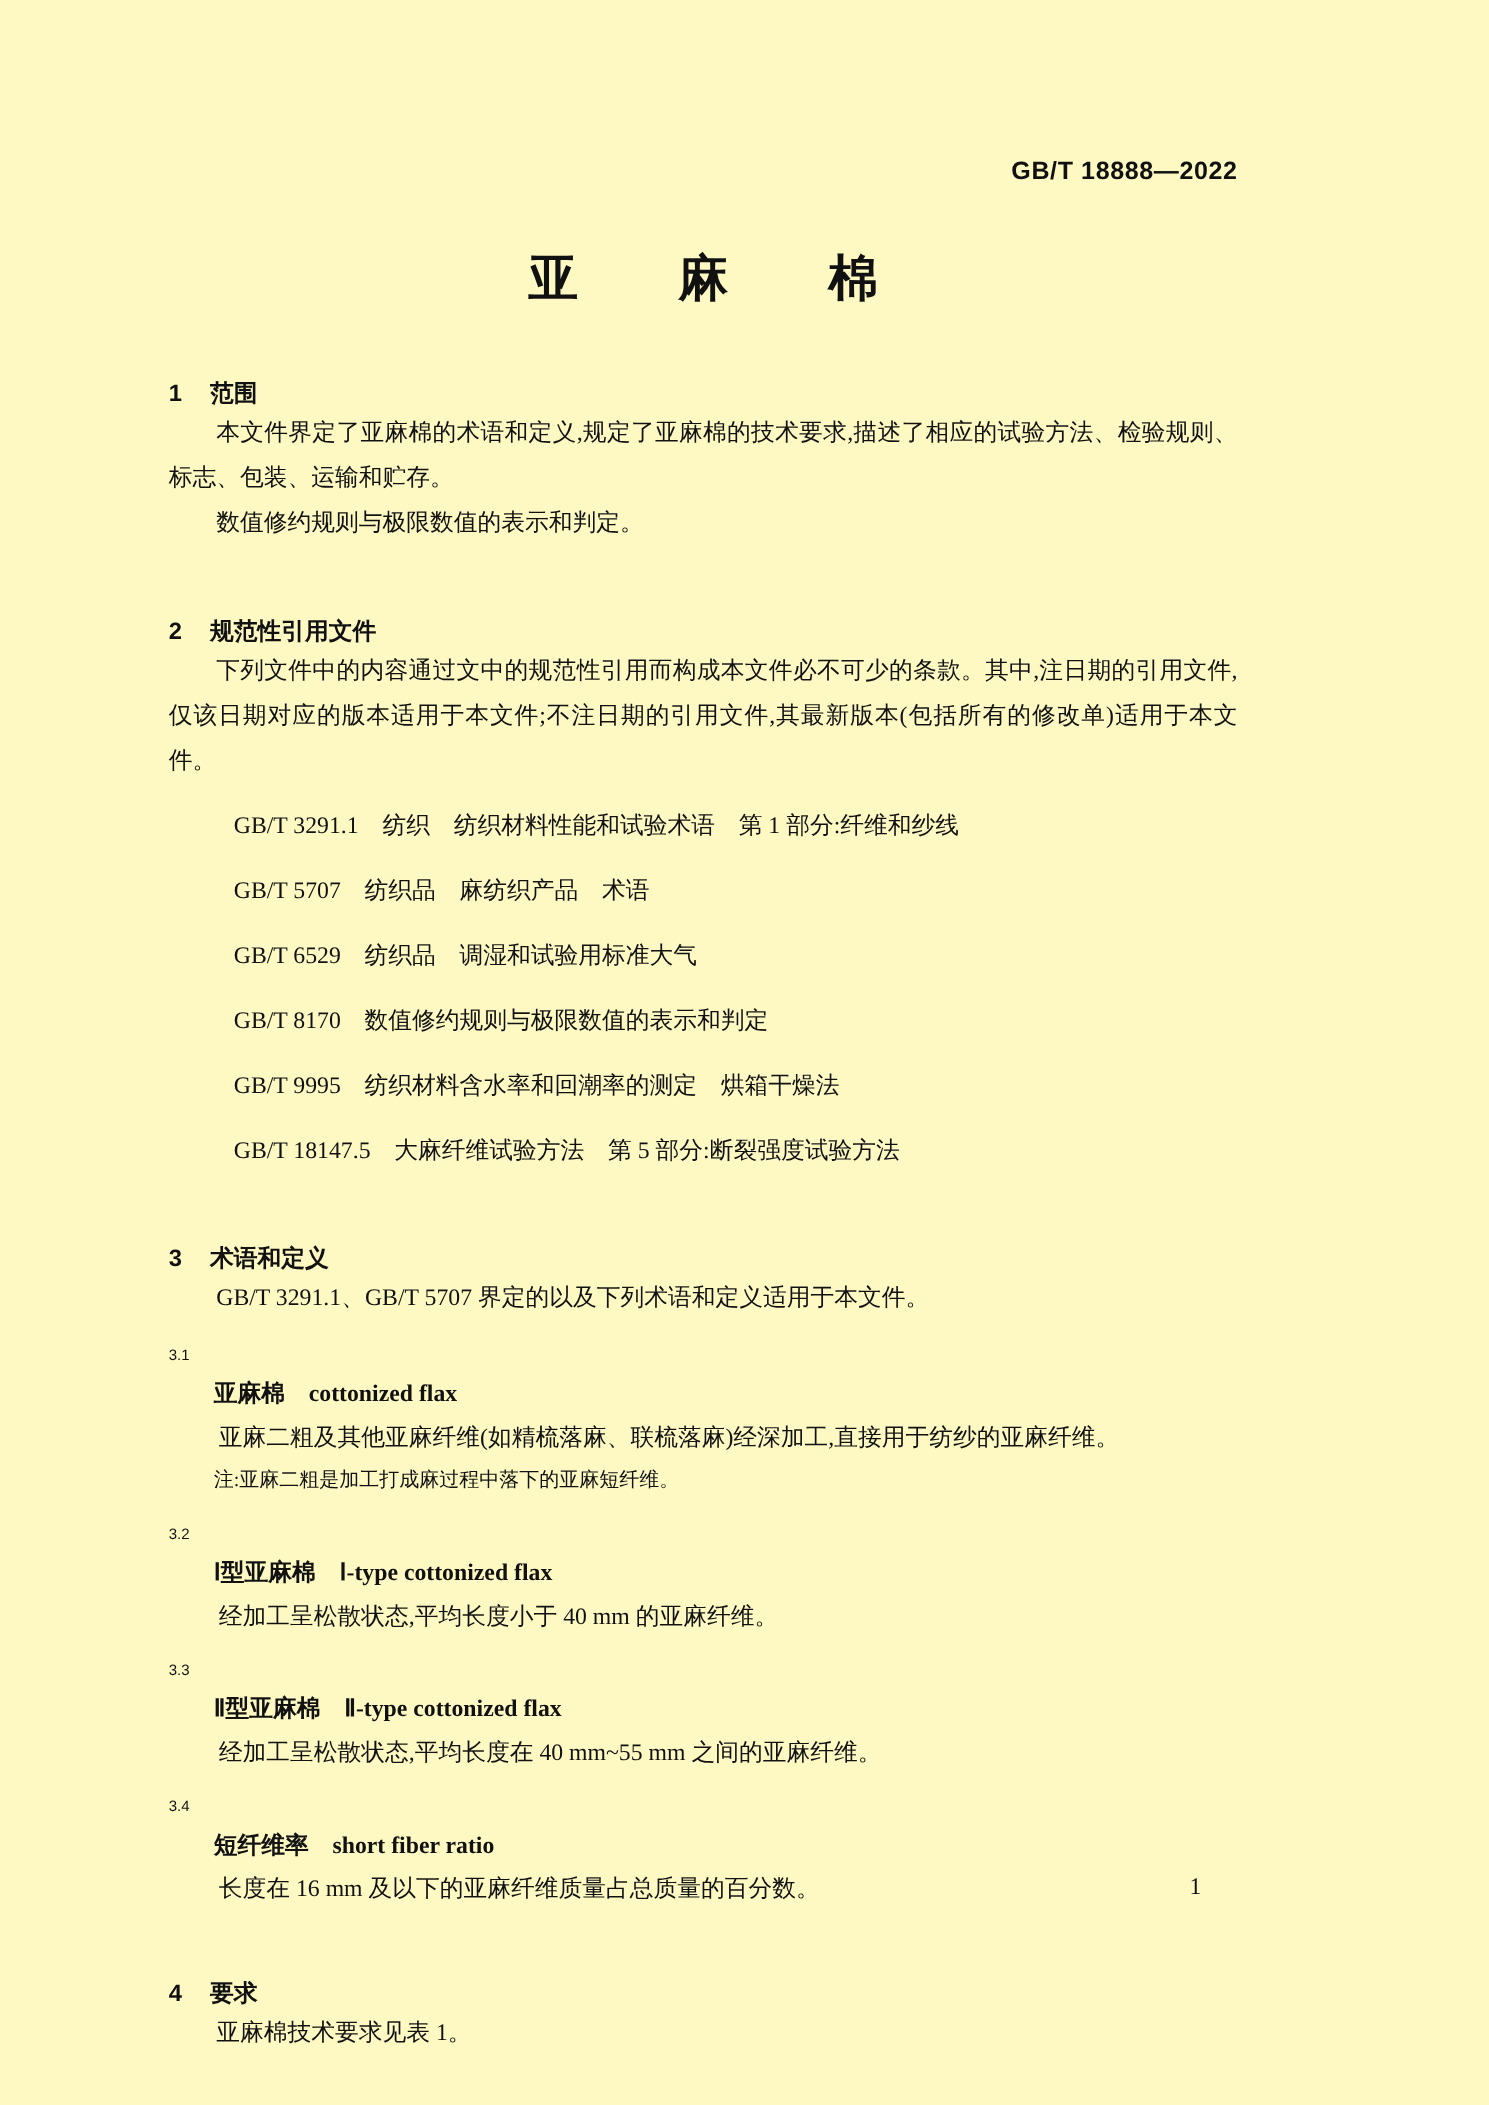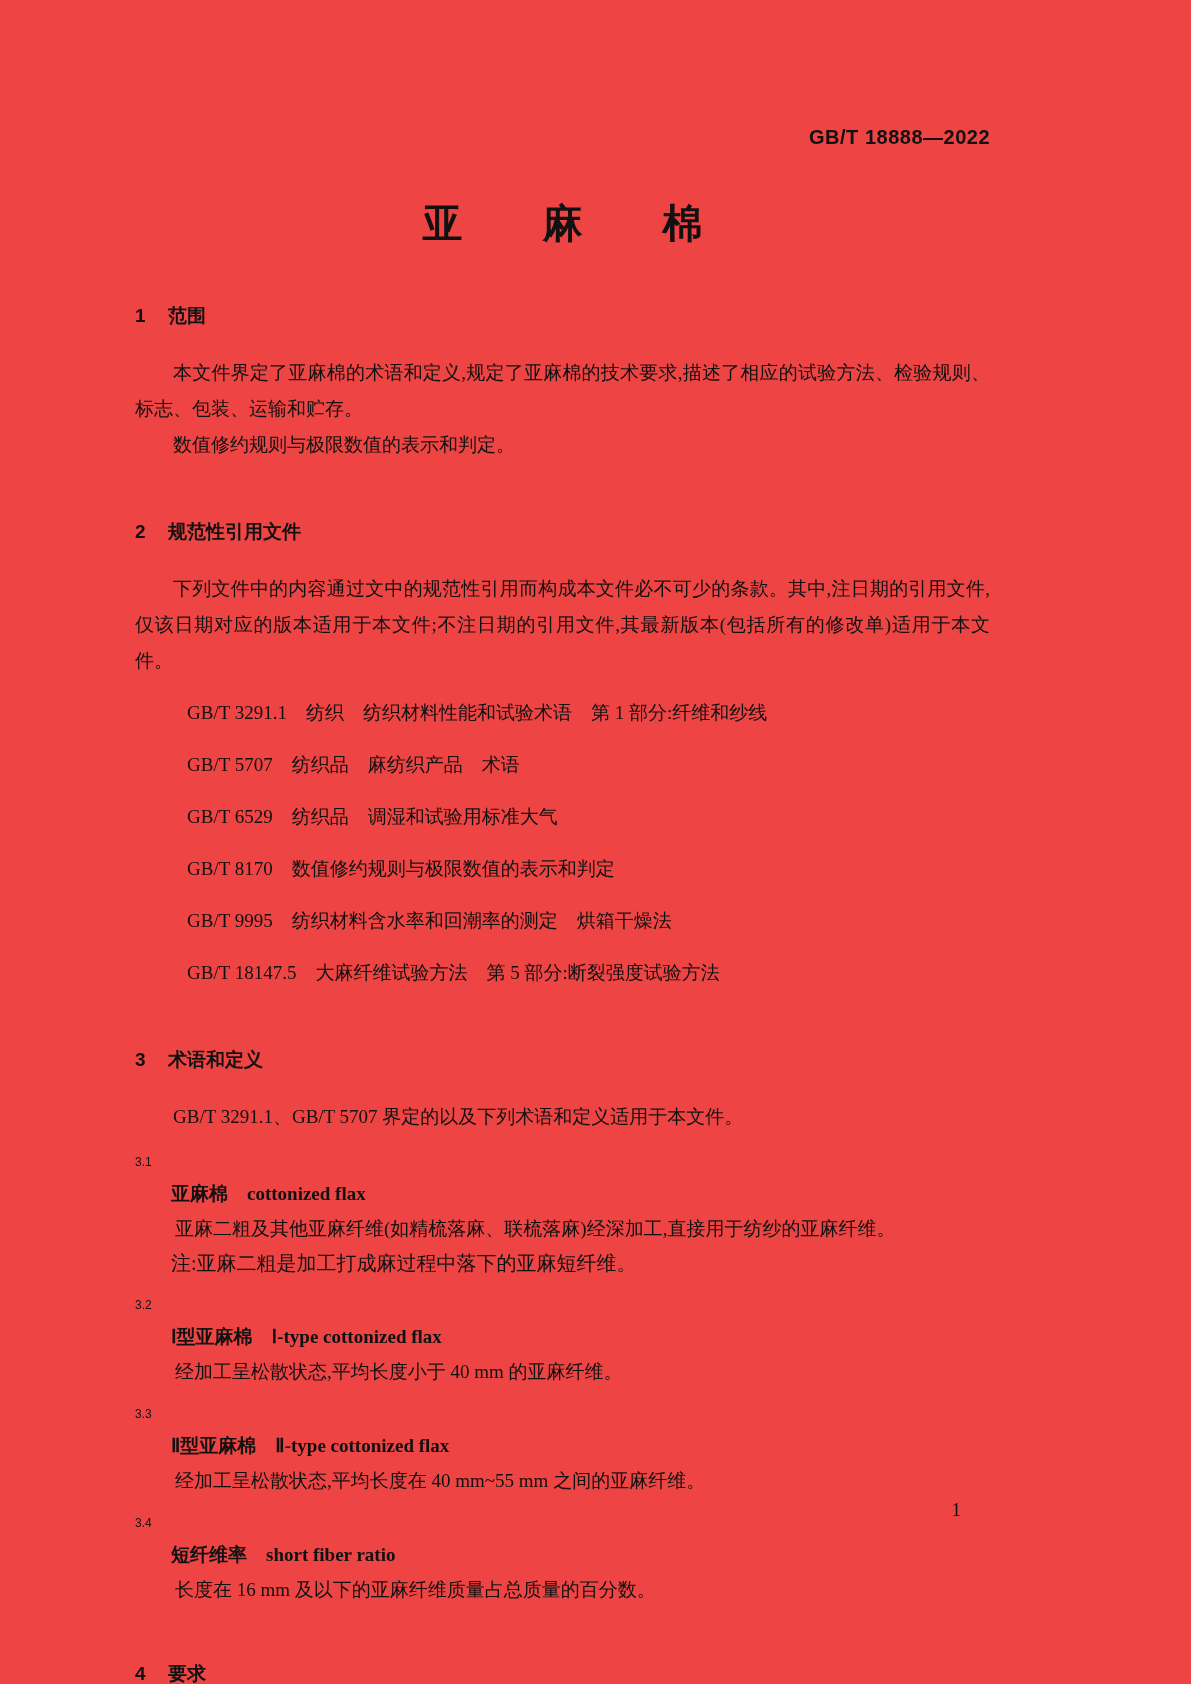--- a/index.html
+++ b/index.html
@@ -1,21 +1,21 @@
 <!DOCTYPE html>
 <html><head>
 <meta charset="utf-8">
 <style>
   html, body { margin: 0; padding: 0; background: #e8e8e8; }
   .page {
     position: relative;
     width: 1191px;
     height: 1684px;
     margin: 0 auto;
-    background: #ef4444;
+    background: #fef9c3;
     box-sizing: border-box;
     padding: 125px 201px 0 135px;
     font-family: "Liberation Serif", "DejaVu Serif", serif;
     color: #111111;
     font-size: 19px;
     overflow: hidden;
   }
   .doc-number {
     text-align: right;
     font-family: "Liberation Sans", "DejaVu Sans", sans-serif;
@@ -42,21 +42,21 @@
   .sec-num {
     display: inline-block;
     min-width: 33px;
     font-weight: bold;
   }
   .para {
     margin: 0;
     line-height: 36px;
     text-align: justify;
   }
-  .para.first { margin-top: 26px; }
+  .para.first { }
   .indent { text-indent: 2em; }
   .ref-item {
     margin: 16px;
     padding-left: 36px;
     line-height: 36px;
   }
   .terms { margin-top: 0; }
   .clause-num {
     margin-top: 12px;
     font-family: "Liberation Sans", "DejaVu Sans", sans-serif;
@@ -72,21 +72,21 @@
   }
   .term-def {
     margin: 4px;
     padding-left: 36px;
     line-height: 31px;
     text-align: justify;
   }
   .term-note {
     margin: 0;
     padding-left: 36px;
-    font-size: 20px;
+    font-size: 16px;
     line-height: 30px;
   }
   .page-number {
     position: absolute;
     top: 1498px;
     right: 230px;
     font-size: 19px;
     line-height: 24px;
   }
 </style>

